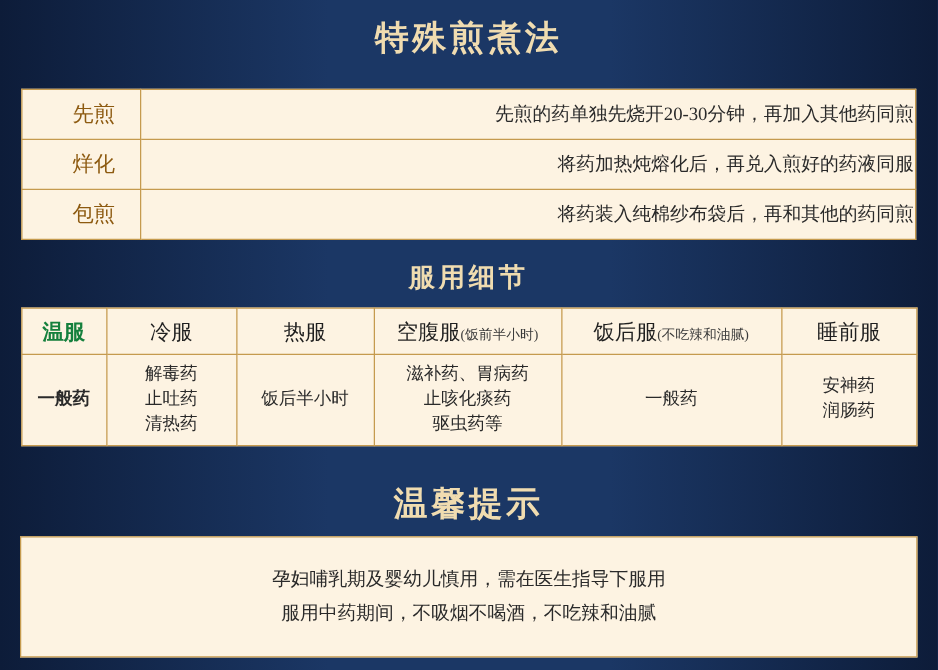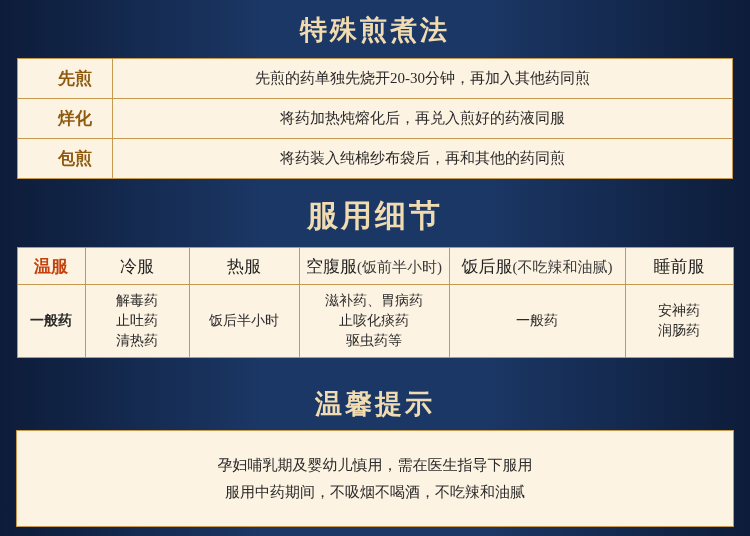--- a/index.html
+++ b/index.html
@@ -26,51 +26,51 @@
     color: #f0dcb0;
     font-weight: bold;
     letter-spacing: 3px;
     font-family: "Liberation Serif", serif;
   }
 
   
   .s1-title {
     font-size: 27px;
     padding-top: 12px;
-    padding-bottom: 10px;
+    padding-bottom: 23px;
   }
   .table1 {
     width: 716px;
     margin: 0 auto;
     border-collapse: collapse;
     background: #fdf3e2;
     table-layout: fixed;
   }
   .table1 td {
     border: 1px solid #c59a4e;
     height: 37px;
     font-family: "Liberation Serif", serif;
   }
   .t1-label {
     width: 72px;
     text-align: center;
     color: #8d5a10;
-    font-weight: bold;
+    font-weight: normal;
     font-size: 17px;
     padding-left: 21px;
   }
   .t1-text {
-    text-align: center;
+    text-align: right;
     color: #2a2a2a;
     font-size: 15px;
   }
 
   
   .s2-title {
-    font-size: 31px;
+    font-size: 21px;
     padding-top: 16px;
     padding-bottom: 10px;
   }
   .table2 {
     width: 716px;
     margin: 0 auto;
     border-collapse: collapse;
     background: #fdf3e2;
     table-layout: fixed;
   }
@@ -80,25 +80,25 @@
     text-align: center;
     vertical-align: middle;
   }
   .table2 th {
     height: 34px;
     font-weight: normal;
     font-size: 17px;
     color: #1f1f1f;
   }
   .table2 th.first, .table2 td.first {
-    color: #c2410c;
+    color: #15803d;
     font-weight: bold;
   }
   .hdr-sub {
-    font-size: 15px;
+    font-size: 11px;
     color: #3a3a3a;
   }
   .table2 td.body {
     height: 68px;
     font-size: 14px;
     color: #2a2a2a;
     line-height: 1.45;
     padding: 2px 2px;
   }
 

